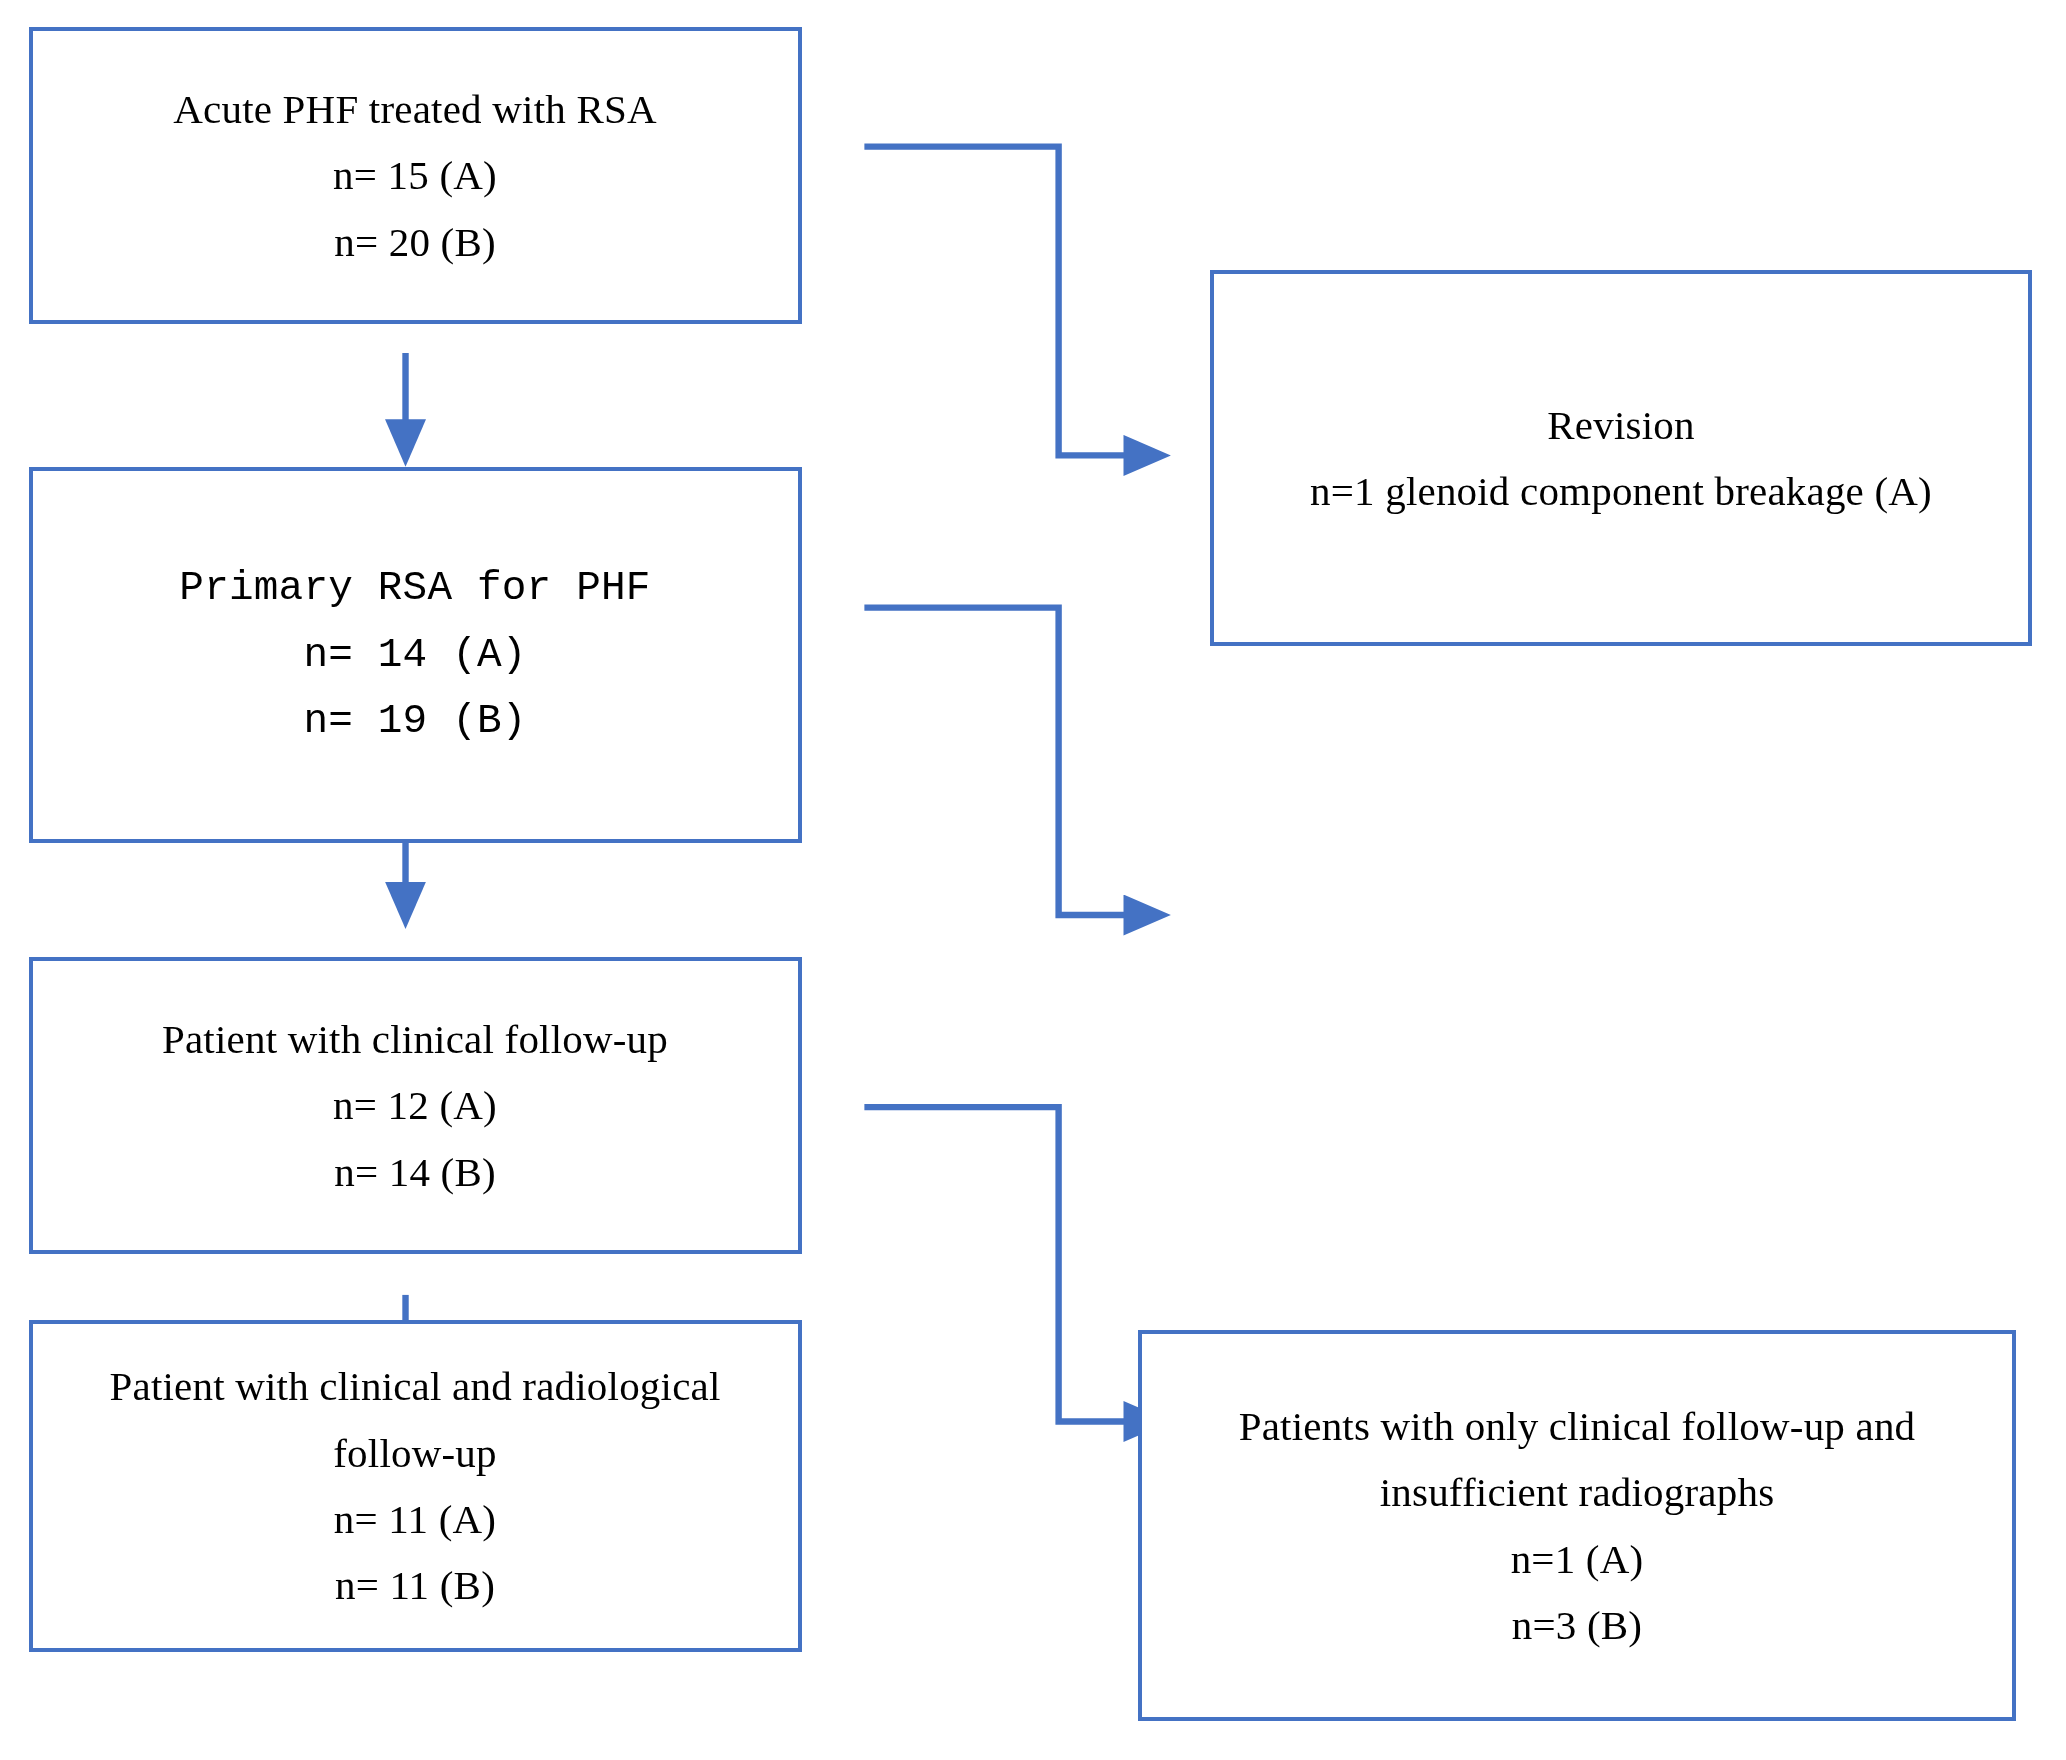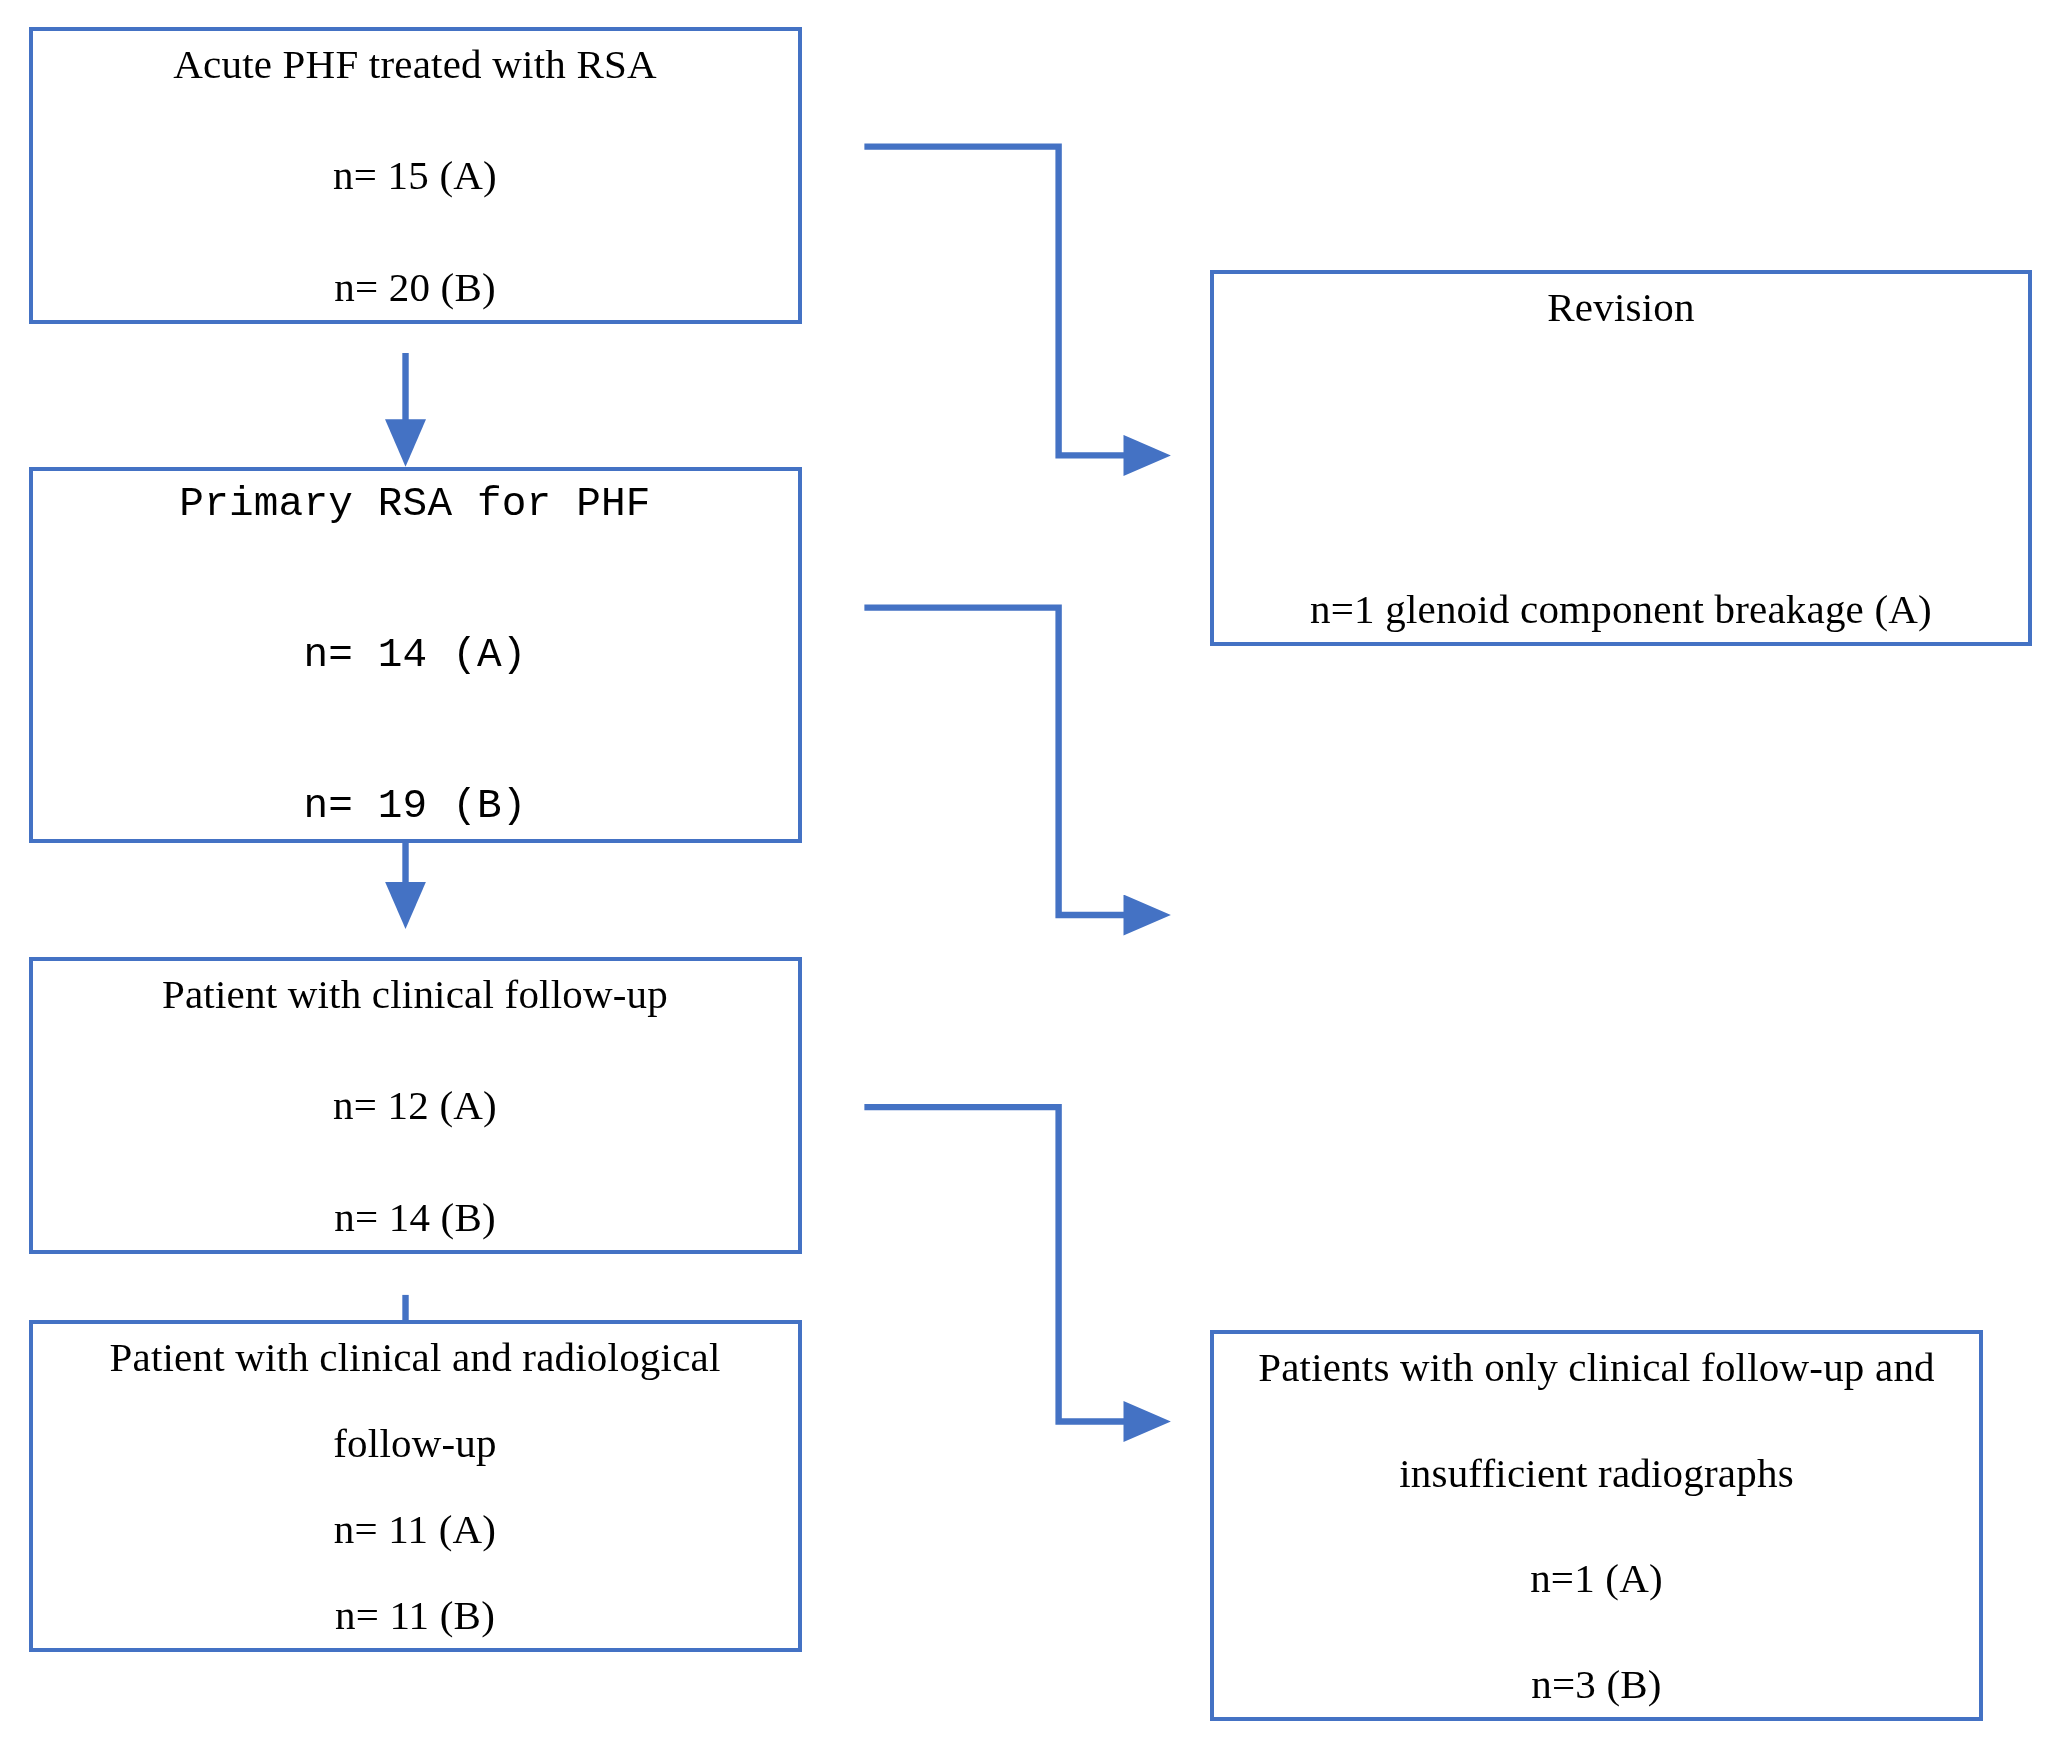--- a/index.html
+++ b/index.html
@@ -19,21 +19,21 @@
     overflow: hidden;
   }
   .node {
     position: absolute;
     box-sizing: border-box;
     border: 4.3px solid #4472C4;
     background: #ffffff;
     display: flex;
     flex-direction: column;
     align-items: center;
-    justify-content: space-between;
+    justify-content: center;
   }
   .node .line {
     display: block;
     width: 100%;
     text-align: center;
     font-size: 41px;
     line-height: 1.62;
     white-space: nowrap;
     letter-spacing: 0.2px;
   }
@@ -118,21 +118,21 @@
     <span class="line">n= 11 (A)</span>
     <span class="line">n= 11 (B)</span>
   </div>
 
   <div class="node" style="left:1210px; top:270px; width:822px; height:376px;">
     <span class="line">Revision</span>
     <span class="line">n=1 glenoid component breakage (A)</span>
   </div>
 
 
-  <div class="node" style="left:1210px; top:1330px; width:773px; height:391px;">
+  <div class="node" style="left:1138px; top:1330px; width:878px; height:391px;">
     <span class="line">Patients with only clinical follow-up and</span>
     <span class="line">insufficient radiographs</span>
     <span class="line">n=1 (A)</span>
     <span class="line">n=3 (B)</span>
   </div>
 
 </div>
 
 
 </body></html>

